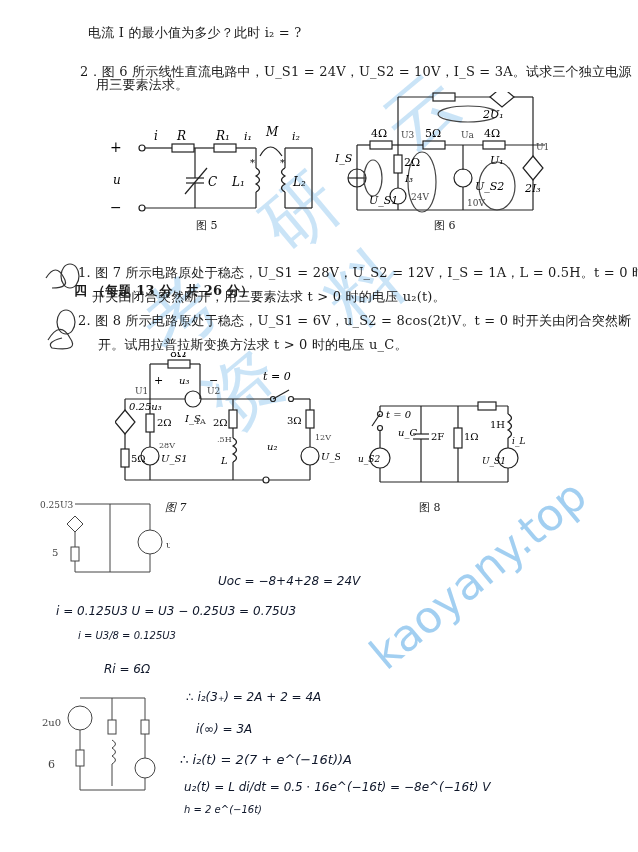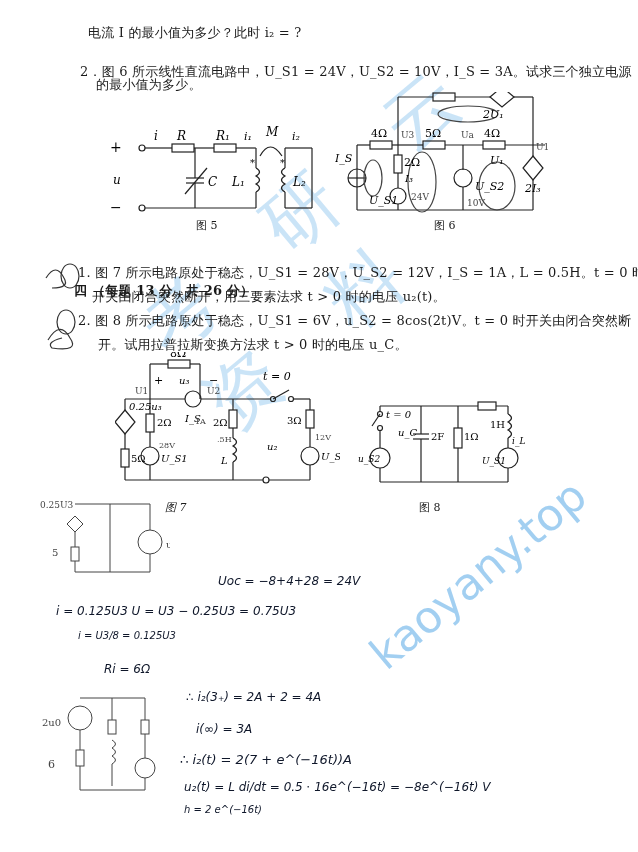--- a/index.html
+++ b/index.html
@@ -14,21 +14,21 @@
   .cap { position:absolute; font-size:11px; }
 </style>
 </head>
 <body>
 
 <div class="wm" style="left:120px; top:300px; font-size:74px; transform:rotate(-40deg); transform-origin:left top; letter-spacing:30px; opacity:0.45;">考 研 云 资 料</div>
 <div class="wm" style="left:360px; top:640px; font-size:44px; transform:rotate(-40deg); transform-origin:left top; opacity:0.8;">kaoyany.top</div>
 
 <div class="line" style="left:88px; top:24px;">电流 I 的最小值为多少？此时 i₂ = ?</div>
 <div class="line" style="left:80px; top:51px;margin-top:12px;">2．图 6 所示线性直流电路中，U_S1 = 24V，U_S2 = 10V，I_S = 3A。试求三个独立电源</div>
-<div class="line" style="left:96px; top:76px;">的最小值为多少。</div>
+<div class="line" style="left:96px; top:76px;">用三要素法求。</div>
 
 <svg class="abs" style="left:110px; top:112px;" width="210" height="110" viewBox="0 0 210 110">
   <g stroke="#222" stroke-width="1.2" fill="none">
     <circle cx="32" cy="36" r="3"></circle>
     <circle cx="32" cy="96" r="3"></circle>
     <line x1="35" y1="36" x2="62" y2="36"></line>
     <rect x="62" y="32" width="22" height="8"></rect>
     <line x1="84" y1="36" x2="104" y2="36"></line>
     <rect x="104" y="32" width="22" height="8"></rect>
     <line x1="126" y1="36" x2="146" y2="36"></line>

